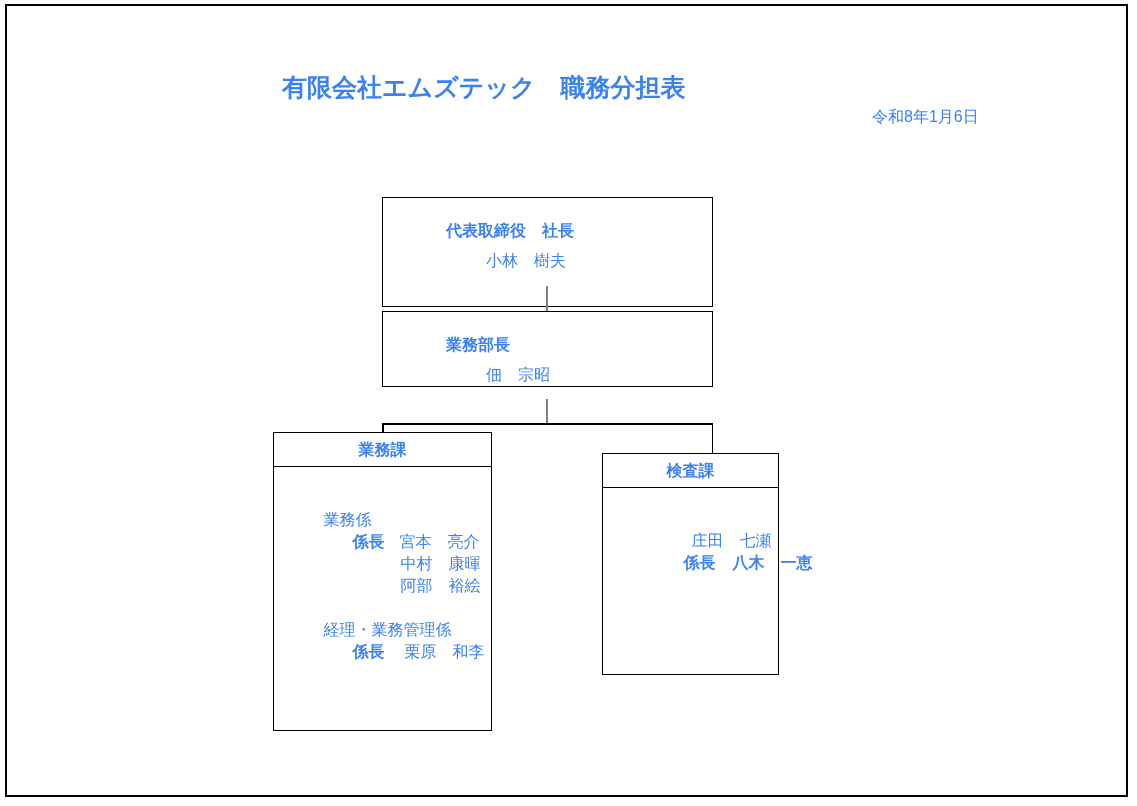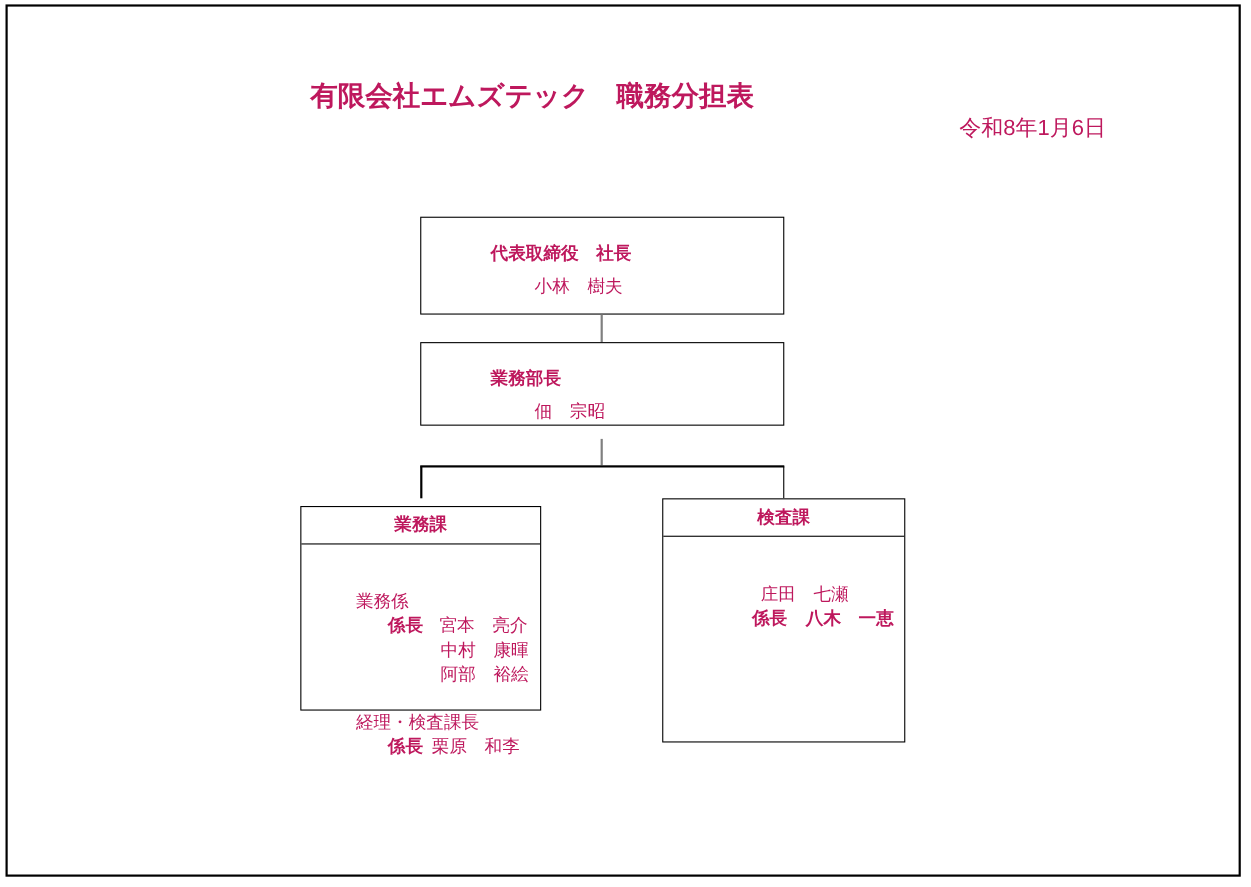--- a/index.html
+++ b/index.html
@@ -6,21 +6,21 @@
     margin: 0;
     padding: 0;
     background: #ffffff;
   }
   .canvas {
     position: relative;
     width: 1137px;
     height: 806px;
     background: #ffffff;
     font-family: "Liberation Sans", sans-serif;
-    color: #be185d;
+    color: #3b82f6;
     overflow: hidden;
   }
   .page-frame {
     position: absolute;
     left: 5px;
     top: 4px;
     width: 1123px;
     height: 793px;
     border: 2px solid #000000;
     box-sizing: border-box;
@@ -31,32 +31,32 @@
     top: 72px;
     font-size: 25px;
     font-weight: bold;
     white-space: pre;
     line-height: 30px;
   }
   .doc-date {
     position: absolute;
     left: 872px;
     top: 107px;
-    font-size: 20px;
+    font-size: 16px;
     white-space: pre;
     line-height: 20px;
   }
   .org-box {
     position: absolute;
     border: 1.5px solid #000000;
     box-sizing: border-box;
     background: #ffffff;
   }
   .box-ceo {
-    left: 382px; top: 197px; width: 331px; height: 89px;
+    left: 382px; top: 197px; width: 331px; height: 110px;
     padding-top: 18px;
   }
   .box-manager {
     left: 382px; top: 311px; width: 331px; height: 76px;
     padding-top: 18px;
   }
   .top-line {
     height: 30px;
     line-height: 30px;
     font-size: 16px;
@@ -75,22 +75,22 @@
   .conn-h  { left: 382px; top: 423px; width: 331px; height: 1.5px; }
   .conn-dl { left: 382px; top: 424px; width: 1.5px; height: 29px; }
   .conn-dr { left: 711.5px; top: 424px; width: 1.5px; height: 29px; }
 
   .dept-box {
     position: absolute;
     border: 1.5px solid #000000;
     box-sizing: border-box;
     background: #ffffff;
   }
-  .box-gyomu { left: 273px; top: 460px; width: 219px; height: 186px; }
-  .box-kensa { left: 602px; top: 453px; width: 221px; height: 222px; }
+  .box-gyomu { left: 273px; top: 432px; width: 219px; height: 299px; }
+  .box-kensa { left: 602px; top: 453px; width: 177px; height: 222px; }
   .dept-header {
     height: 34px;
     line-height: 34px;
     border-bottom: 1.5px solid #000000;
     text-align: center;
     font-weight: bold;
     font-size: 16px;
     box-sizing: border-box;
     white-space: pre;
   }
@@ -104,21 +104,21 @@
     white-space: pre;
   }
   .line .sec-title { font-weight: normal; }
   .line .role { font-weight: bold; }
   .pl-sec   { padding-left: 14px; }
   .pl-role-g { padding-left: 43px; }
   .pl-cont  { padding-left: 91px; }
   .pl-name-k { padding-left: 53px; }
   .pl-role-k { padding-left: 45px; }
   .gap-s { margin-left: 15px; }
-  .gap-n { margin-left: 8px; }
+  .gap-n { margin-left: 20px; }
   .gap-w { margin-left: 17px; font-weight: bold; }
   .mt-blank { margin-top: 22px; }
 </style>
 </head>
 <body>
 
 <div class="canvas">
 
   <div class="page-frame"></div>
 
@@ -151,21 +151,21 @@
       <div class="line pl-role-g">
         <span class="role">係長</span><span class="gap-s">宮本　亮介</span>
       </div>
       <div class="line pl-cont">
         <span>中村　康暉</span>
       </div>
       <div class="line pl-cont">
         <span>阿部　裕絵</span>
       </div>
       <div class="line pl-sec mt-blank">
-        <span class="sec-title">経理・検査課長</span>
+        <span class="sec-title">経理・業務管理係</span>
       </div>
       <div class="line pl-role-g">
         <span class="role">係長</span><span class="gap-n">栗原　和李</span>
       </div>
     </div>
   </div>
 
   <div class="dept-box box-kensa">
     <div class="dept-header">検査課</div>
     <div class="dept-body">

